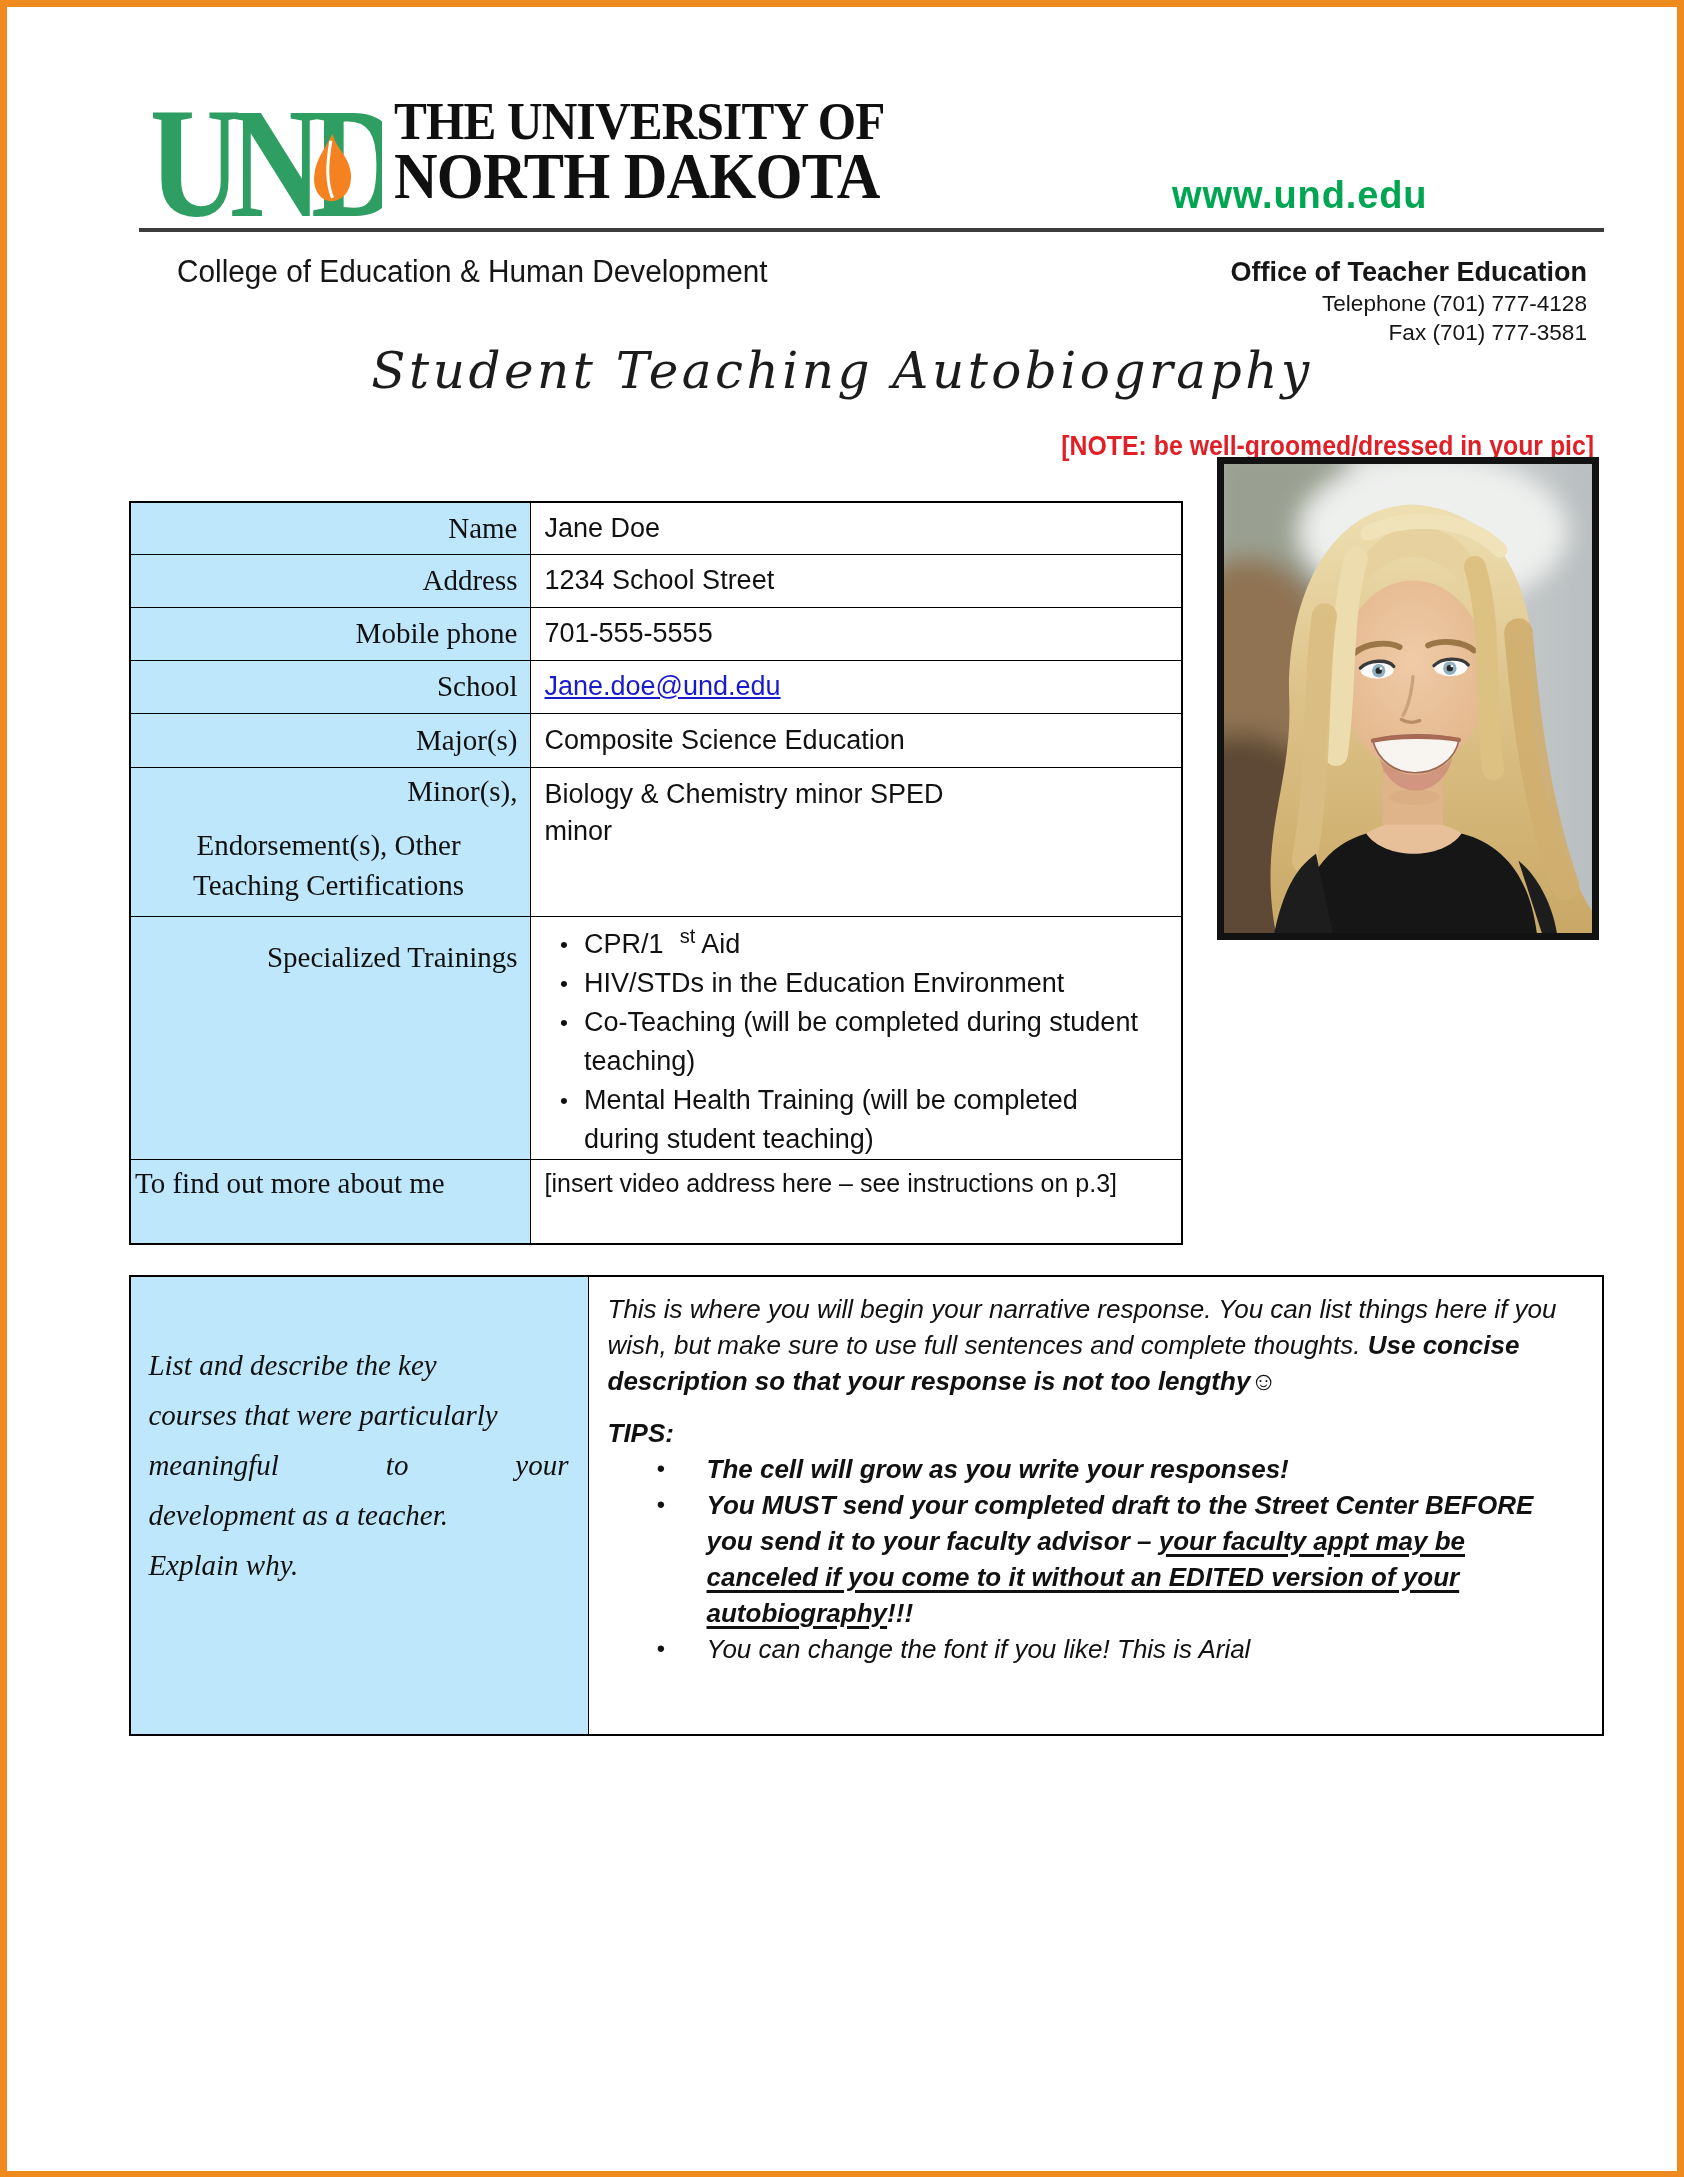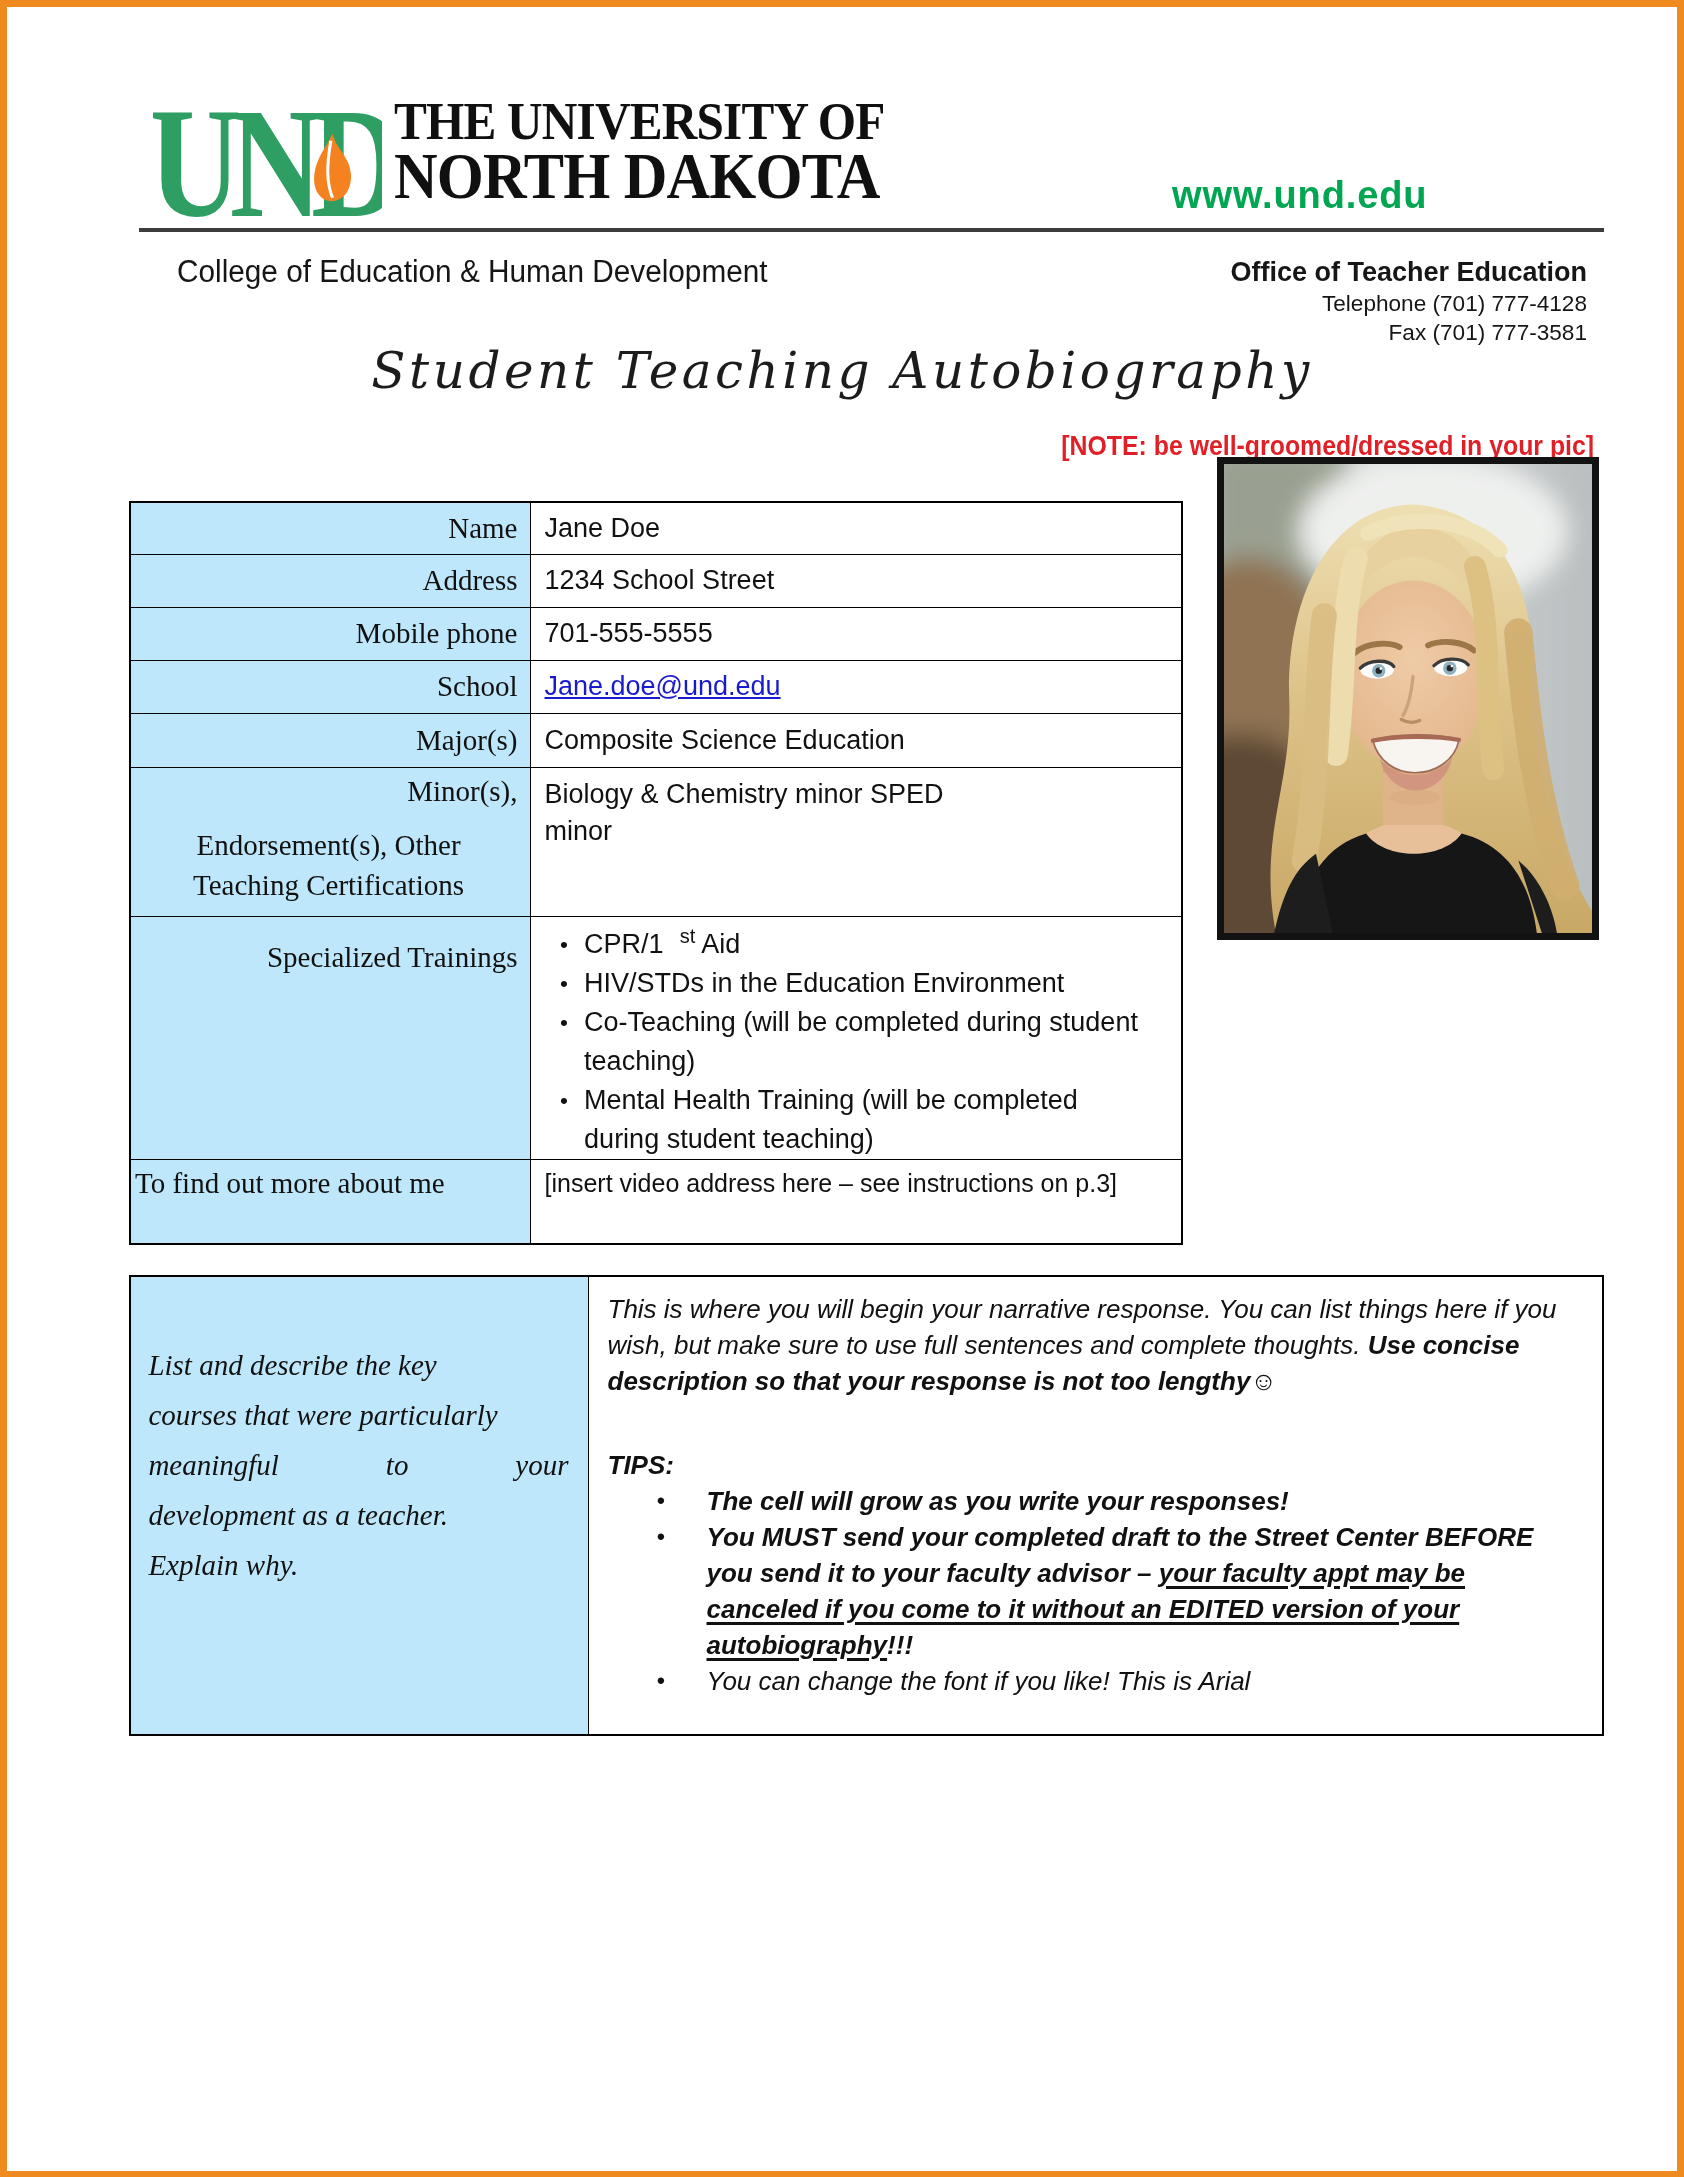--- a/index.html
+++ b/index.html
@@ -82,21 +82,21 @@
   .narr-table td{border:1.7px solid #000;vertical-align:top;}
   .prompt-cell{
     width:458px;background:var(--cell-blue);
     font-family:"Liberation Serif",serif;font-size:29px;
     padding:63px 19px 0 17.4px;
   }
   .prompt-line{line-height:50px;font-style:italic;}
   .stretch{text-align:justify;text-align-last:justify;}
   .resp-cell{padding:14px 21px 0 19px;font-size:26px;font-style:italic;line-height:36px;}
   .b{font-weight:700;}
-  .tips-label{margin-top:48px;font-weight:700;}
+  .tips-label{margin-top:16px;font-weight:700;}
   .tip{display:flex;}
   .tip .tdot{margin-left:49px;width:50px;flex:none;font-size:24px;}
   .tip .ttxt{flex:1;padding-right:5.2px;}
   .ul{text-decoration:underline;text-decoration-thickness:2.6px;text-underline-offset:4.3px;}
 </style>
 </head>
 <body>
 
 <div class="page">
 

